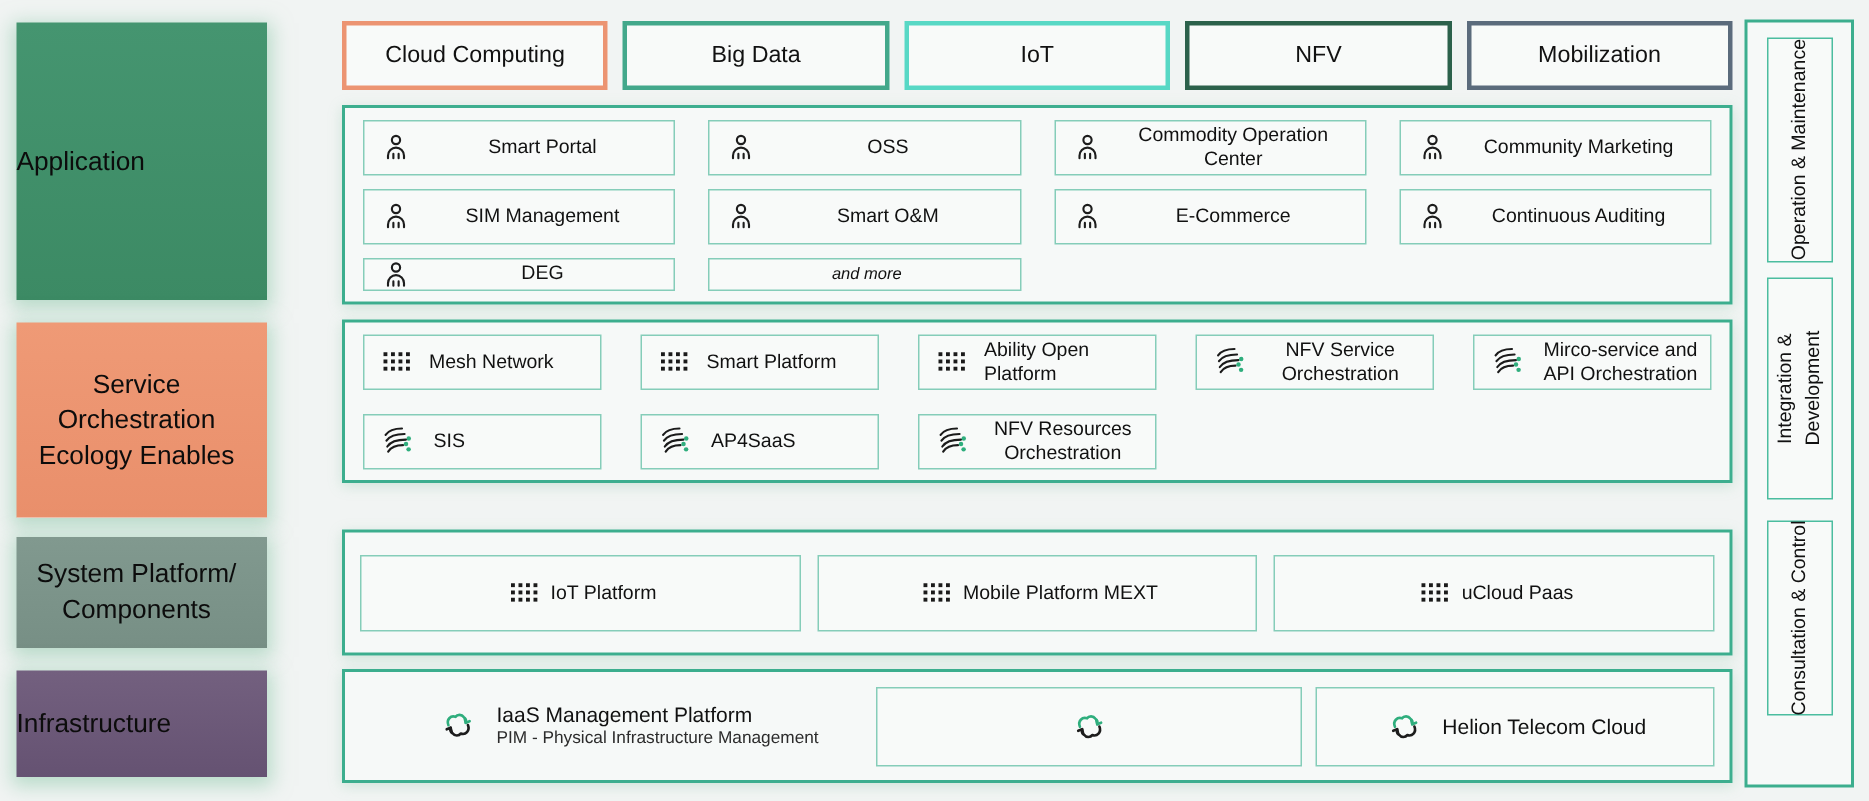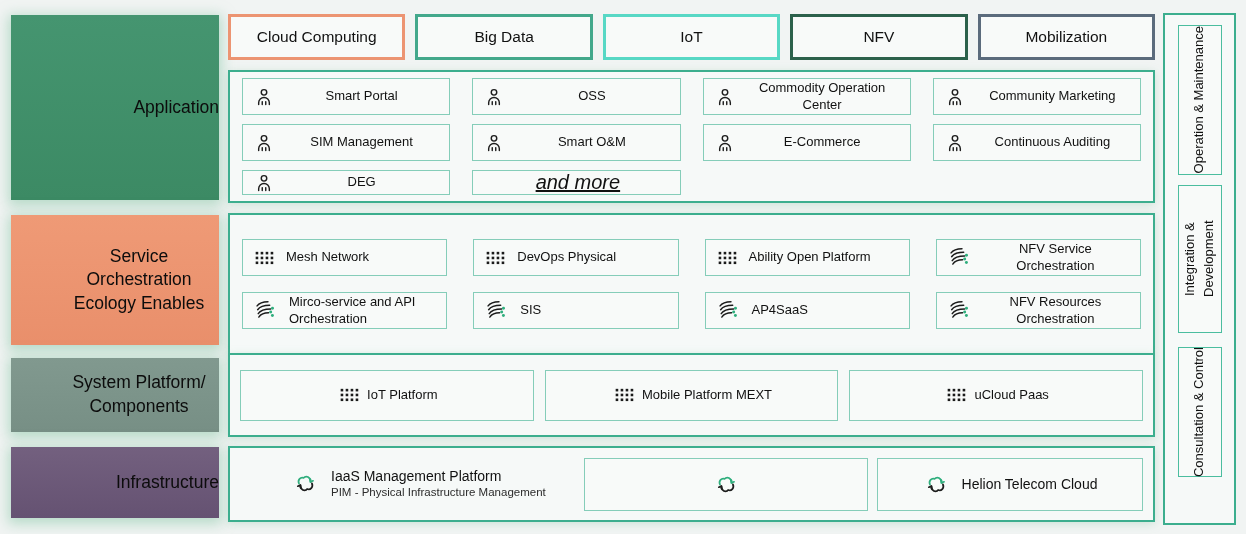--- a/index.html
+++ b/index.html
@@ -1,49 +1,49 @@
 <!DOCTYPE html>
 <html><head>
 <meta charset="utf-8">
 <style>
   html,body{margin:0;padding:0;}
   body{width:1246px;height:534px;font-family:"Liberation Sans",sans-serif;color:#111;}
   .stage{position:relative;width:1246px;height:534px;background:#f1f4f3;overflow:hidden;}
 
   
-  .cat{position:absolute;left:11px;width:208px;display:flex;align-items:center;justify-content:flex-end;
+  .cat{position:absolute;left:11px;width:167px;display:flex;align-items:center;justify-content:flex-start;
        box-shadow:0 3px 12px 3px rgba(130,195,162,.5);}
   .cat-label{font-size:17.5px;line-height:1.35;text-align:center;max-width:160px;color:#0c0c0c;}
   .cat-app{top:15px;height:185px;background:linear-gradient(180deg,#459570,#3c8a64);}
   .cat-so{top:215px;height:130px;background:linear-gradient(180deg,#ef9a76,#e98f6b);}
   .cat-sp{top:358px;height:74px;background:linear-gradient(180deg,#81998f,#778f85);}
   .cat-infra{top:447px;height:71px;background:linear-gradient(180deg,#73607f,#655272);}
 
   
   .tabs{position:absolute;left:228px;top:14px;width:927px;height:46px;display:flex;gap:10px;}
   .tab{flex:1;background:#f8faf9;border:3px solid #999;display:flex;align-items:center;justify-content:center;
        font-size:15.5px;}
 
   
   .container{position:absolute;left:228px;width:927px;border:2px solid #3cae8e;background:#f6f9f8;
              box-sizing:border-box;box-shadow:0 2px 8px rgba(140,200,170,.35);}
   .c-app{top:70px;height:133px;display:grid;grid-template-columns:repeat(4,1fr);grid-template-rows:37px 37px;
          row-gap:9px;column-gap:22px;align-content:center;padding:0 12px;}
-  .c-so{top:213px;height:142px;display:grid;grid-template-columns:repeat(4,1fr);grid-template-rows:37px 37px;
+  .c-so{top:213px;height:109px;display:grid;grid-template-columns:repeat(5,1fr);grid-template-rows:37px 37px;
         row-gap:16px;column-gap:26px;align-content:center;padding:0 12px;}
   .c-sp{top:353px;height:84px;display:grid;grid-template-columns:repeat(3,1fr);column-gap:11px;
         align-content:center;padding:0 10px;}
   .c-infra{top:446px;height:76px;display:flex;align-items:center;gap:9px;padding:0 10px;}
 
   .item{border:1px solid #85cdb9;background:#f8faf9;display:flex;align-items:center;box-sizing:border-box;
         padding:0 8px 0 11px;gap:8px;}
   .item .lbl{flex:1;font-size:13px;line-height:1.25;text-align:center;}
   .item .lbl.left{text-align:left;margin-left:4px;}
   .item.no-icon{justify-content:center;}
-  .more-lbl{font-size:20px;font-style:italic;text-decoration:underline;}
+  .more-lbl{font-size:11px;font-style:italic;}
   .icon{flex:0 0 auto;display:flex;align-items:center;}
 
   .sp-item{height:51px;justify-content:center;}
   .sp-item .lbl{flex:0 0 auto;}
 
   .infra-plain{display:flex;align-items:center;gap:12px;padding-left:52px;flex:1.25;}
   .infra-box{border:1px solid #85cdb9;background:#f8faf9;height:53px;display:flex;align-items:center;
              justify-content:center;gap:12px;box-sizing:border-box;}
   .infra-cc{width:284px;}
   .infra-helion{width:266px;}
@@ -215,21 +215,21 @@
     <rect x="2" y="10.4" width="3.1" height="3.1"></rect>
             <rect x="8" y="10.4" width="3.1" height="3.1"></rect>
             <rect x="14" y="10.4" width="3.1" height="3.1"></rect>
             <rect x="20" y="10.4" width="3.1" height="3.1"></rect>
     <rect x="2" y="16.2" width="3.1" height="3.1"></rect>
             <rect x="8" y="16.2" width="3.1" height="3.1"></rect>
             <rect x="14" y="16.2" width="3.1" height="3.1"></rect>
             <rect x="20" y="16.2" width="3.1" height="3.1"></rect>
   </svg>
 </span>
-      <span class="lbl left">DevOps Physical</span>
+      <span class="lbl left">Smart Platform</span>
     </div>
     <div class="item">
       <span class="icon">
   <svg viewBox="0 0 24 24" width="20" height="20" aria-hidden="true" fill="#1b1b1b">
     <rect x="2" y="4.6" width="3.1" height="3.1"></rect>
             <rect x="8" y="4.6" width="3.1" height="3.1"></rect>
             <rect x="14" y="4.6" width="3.1" height="3.1"></rect>
             <rect x="20" y="4.6" width="3.1" height="3.1"></rect>
     <rect x="2" y="10.4" width="3.1" height="3.1"></rect>
             <rect x="8" y="10.4" width="3.1" height="3.1"></rect>

